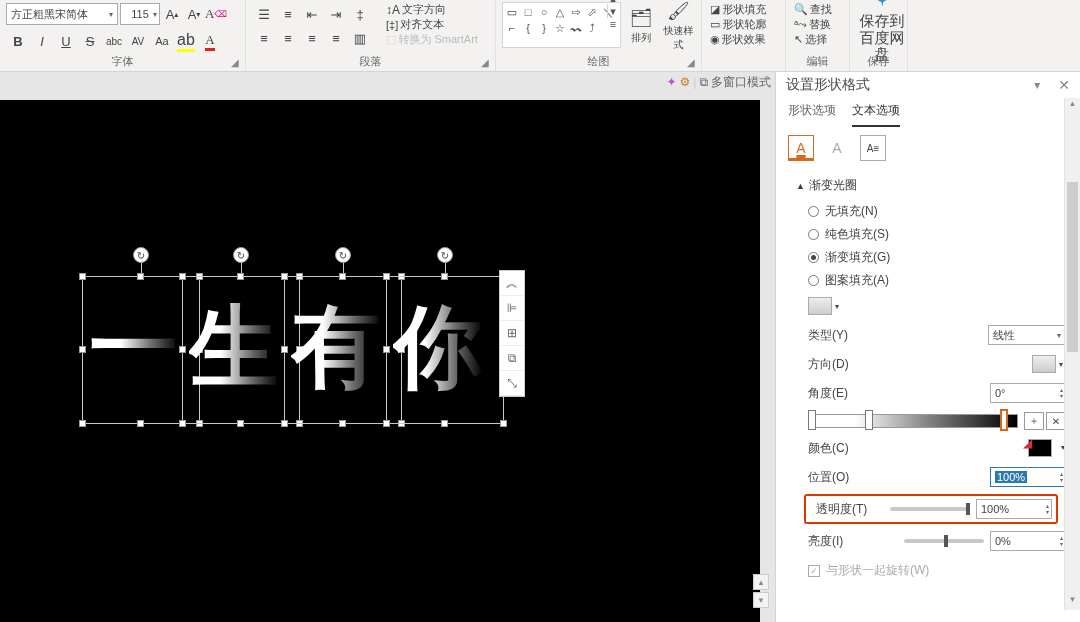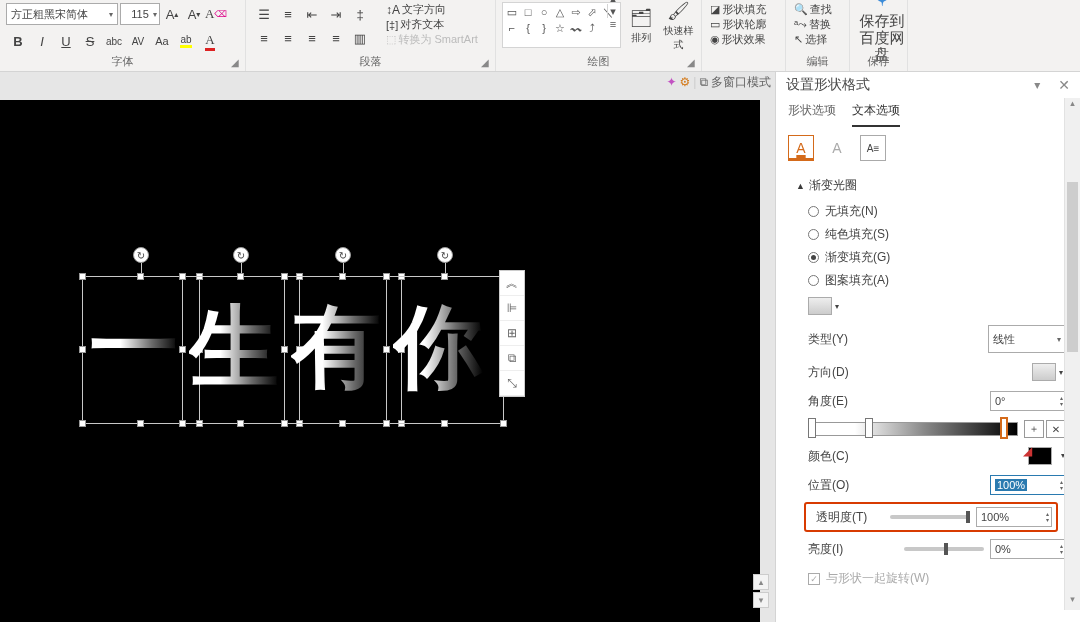--- a/index.html
+++ b/index.html
@@ -66,21 +66,21 @@
 .pico.sel { border:1px solid #d46a1a; background:#fff; color:#d46a1a; position:relative;}
 .pico.sel::after{content:"";position:absolute;bottom:-1px;left:0;right:0;height:3px;background:#d46a1a;}
 .section { padding:0 14px 0 20px; }
 .sechdr { display:flex; align-items:center; gap:4px; color:#3a3a3a; padding:6px 0; font-size:12px;}
 .sechdr .tri { font-size:9px;}
 .radio { display:flex; align-items:center; gap:6px; padding:3px 0 3px 12px; font-size:12px;}
 .radio .r { width:11px; height:11px; border:1px solid #777; border-radius:50%; display:inline-block; position:relative;}
 .radio .r.checked::after { content:""; position:absolute; inset:2px; background:#444; border-radius:50%;}
 .proprow { display:flex; align-items:center; padding:5px 0 5px 12px; font-size:12px;}
 .proprow .lbl { flex:1; }
-.combo { width:78px; height:28px; border:1px solid #ababab; background:#fff; display:flex; align-items:center; padding:0 4px; font-size:11px; position:relative;}
+.combo { width:78px; height:20px; border:1px solid #ababab; background:#fff; display:flex; align-items:center; padding:0 4px; font-size:11px; position:relative;}
 .combo .dd { margin-left:auto; font-size:8px; color:#666;}
 .swatch { width:24px; height:18px; border:1px solid #ababab; background:linear-gradient(#eee,#ccc); }
 .gradbar { height:18px; margin:4px 0 4px 12px; position:relative; display:flex; align-items:center;}
 .gradtrack { flex:1; height:14px; border:1px solid #999; background:linear-gradient(90deg,#fff 0%,#fff 22%,#8a8a8a 55%,#000 100%);}
 .gstop { position:absolute; top:-2px; width:8px; height:20px; background:#fff; border:1px solid #777;}
 .gstop.active { border:2px solid #d46a1a; height:22px; top:-3px;}
 .gradbtns { display:flex; gap:2px; margin-left:6px;}
 .gradbtns div { width:20px; height:18px; border:1px solid #999; display:flex; align-items:center; justify-content:center; font-size:10px;}
 .slider { flex:0 0 80px; height:4px; background:#c8c8c8; border-radius:2px; position:relative; margin:0 6px;}
 .slider .sthumb { position:absolute; top:-4px; width:4px; height:12px; background:#555;}
@@ -133,21 +133,21 @@
         </div>
       <div class="frbtn">
           <s>S</s>
         </div>
       <div class="frbtn" style="font-size:10px">abc</div>
       <div class="frbtn" style="font-size:10px">
           <span>AV</span>
         </div>
       <div class="frbtn" style="font-size:11px">Aa</div>
       <div class="frbtn">
-          <span style="border-bottom:3px solid #ff0;font-size:10px;">ab</span>
+          <span style="border-bottom:3px solid #ff0;font-size:16px;">ab</span>
         </div>
       <div class="frbtn">
           <span style="border-bottom:3px solid #d22;font-family:serif;">A</span>
         </div>
     </div>
     <div class="glabel">字体</div>
     <div class="dlauncher">◢</div>
   </div>
 
   <div class="group paragrp">

